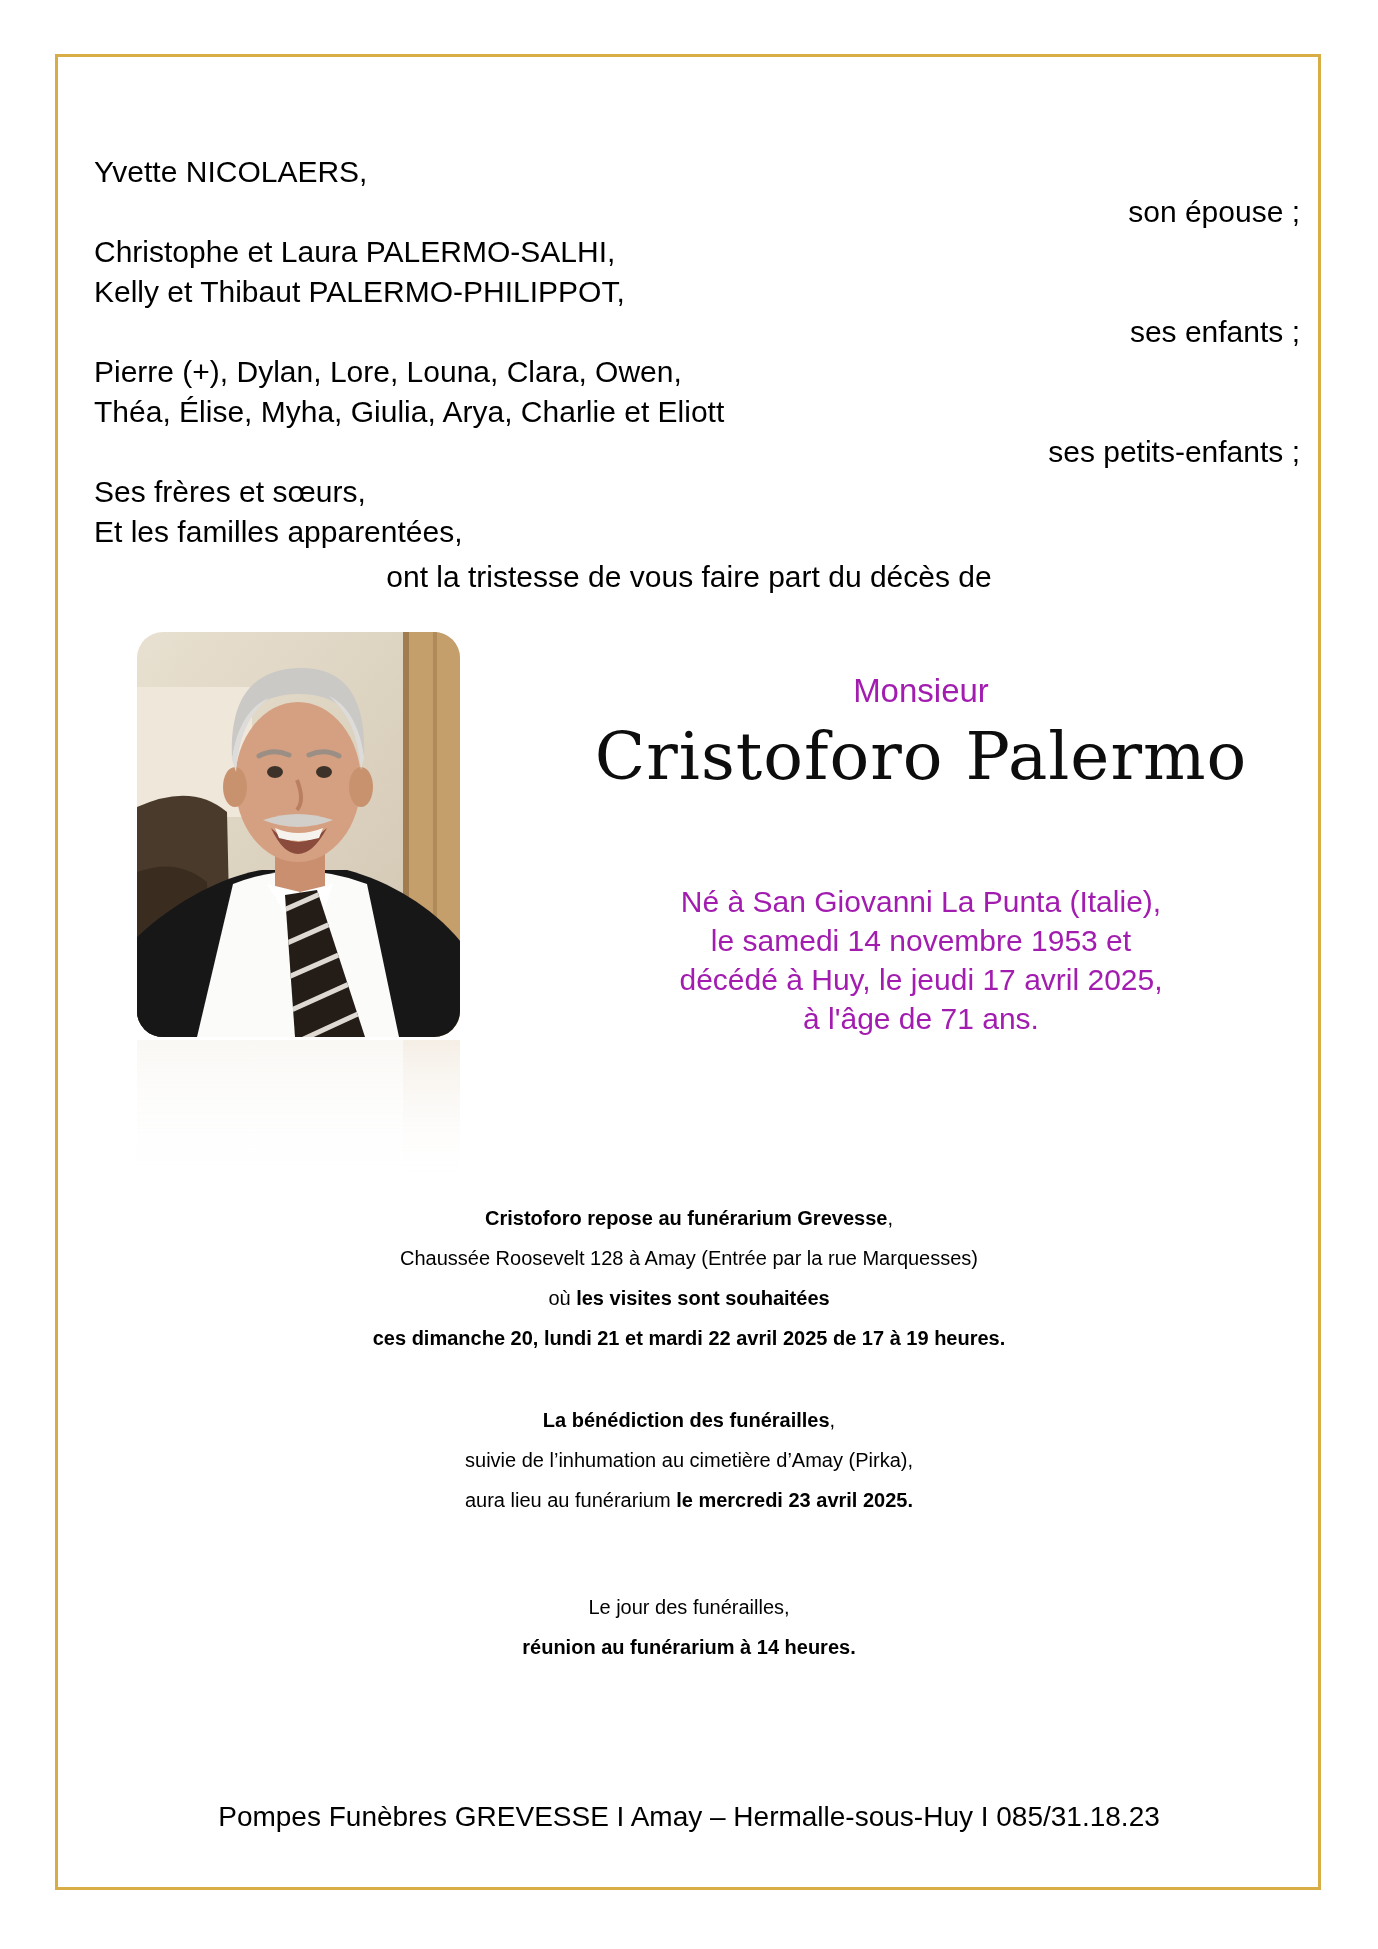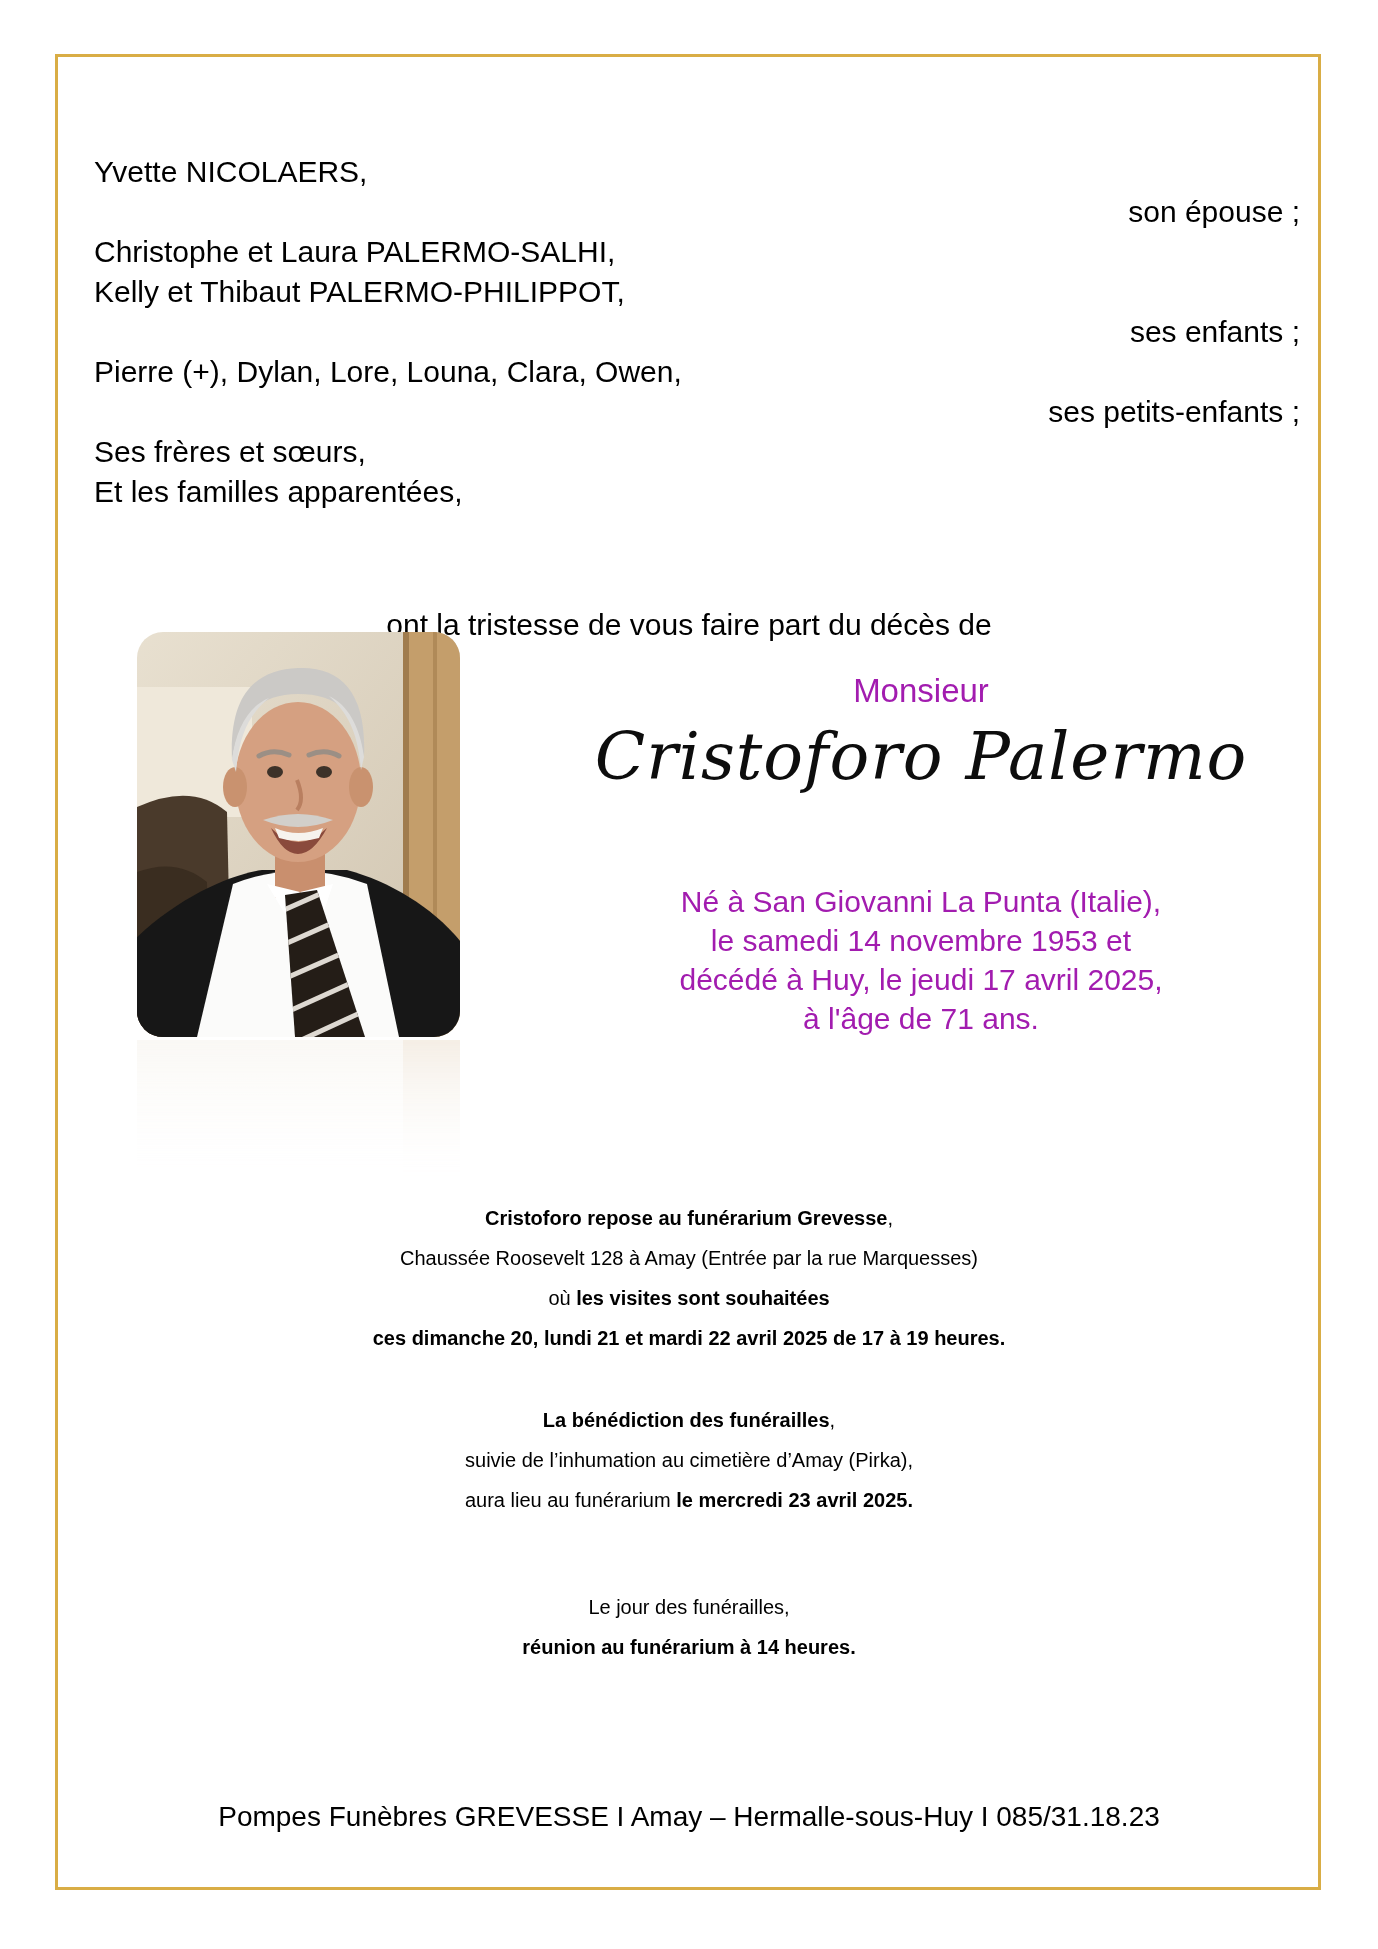--- a/index.html
+++ b/index.html
@@ -20,21 +20,21 @@
   
   .family{
     position:absolute;left:94px;right:78px;top:152px;
     font-size:30px;line-height:40px;
   }
   .family .l{text-align:left;}
   .family .r{text-align:right;}
   
   .intro{
     position:absolute;left:56px;width:1266px;top:557px;
-    font-size:30px;line-height:40px;text-align:center;margin-top:48px;
+    font-size:30px;line-height:40px;text-align:center;
   }
   
   .photo{
     position:absolute;left:137px;top:632px;width:323px;height:405px;
     border-radius:26px;overflow:hidden;
   }
   .photo svg{display:block;}
   .reflection{
     position:absolute;left:137px;top:1040px;width:323px;height:165px;
     overflow:hidden;opacity:0.4;
@@ -50,21 +50,21 @@
     background:linear-gradient(to bottom,rgba(255,255,255,.35),#fff 92%);
   }
   
   .right-col{position:absolute;left:470px;width:902px;top:632px;height:450px;}
   .civility{
     position:absolute;left:0;width:100%;top:40px;
     font-size:33px;color:#a21caf;text-align:center;
   }
   .deceased-name{
     position:absolute;left:0;width:100%;top:86px;
-    font-family:"DejaVu Serif",serif;font-style:italic;
+    font-family:"DejaVu Serif",serif;
     font-size:66px;letter-spacing:1px;color:#0d0d0d;text-align:center;
   }
   .life{
     position:absolute;left:0;width:100%;top:250px;
     font-size:30px;line-height:39px;text-align:center;color:#a21caf;
   }
   
   .block{
     position:absolute;left:56px;width:1266px;text-align:center;
     font-size:20px;line-height:40px;
@@ -86,20 +86,21 @@
 
   <div class="gold-border"></div>
 
   <div class="family">
     <div class="line l">Yvette NICOLAERS,</div>
     <div class="line r">son épouse ;</div>
     <div class="line l">Christophe et Laura PALERMO-SALHI,</div>
     <div class="line l">Kelly et Thibaut PALERMO-PHILIPPOT,</div>
     <div class="line r">ses enfants ;</div>
     <div class="line l">Pierre (+), Dylan, Lore, Louna, Clara, Owen,</div>
+    <div class="line l">Théa, Élise, Myha, Giulia, Arya, Charlie et Eliott</div>
     <div class="line r">ses petits-enfants ;</div>
     <div class="line l">Ses frères et sœurs,</div>
     <div class="line l">Et les familles apparentées,</div>
   </div>
 
   <div class="intro">ont la tristesse de vous faire part du décès de</div>
 
   <div class="photo">
     <svg width="323" height="405" viewBox="0 0 323 405" xmlns="http://www.w3.org/2000/svg">
       <defs>

